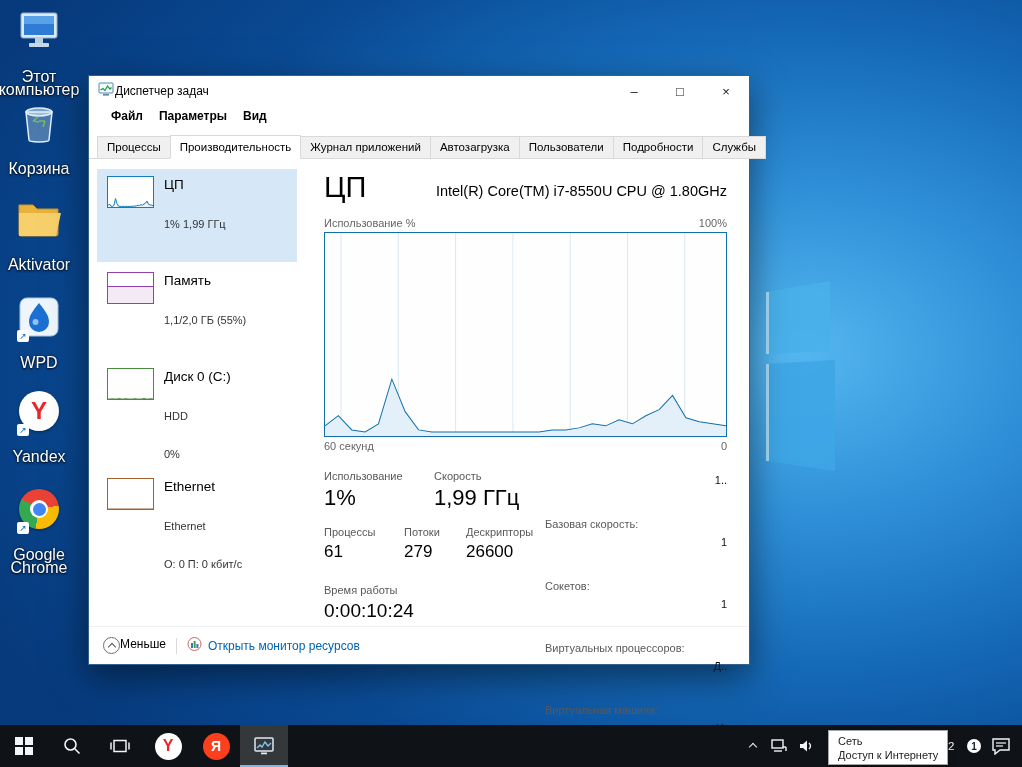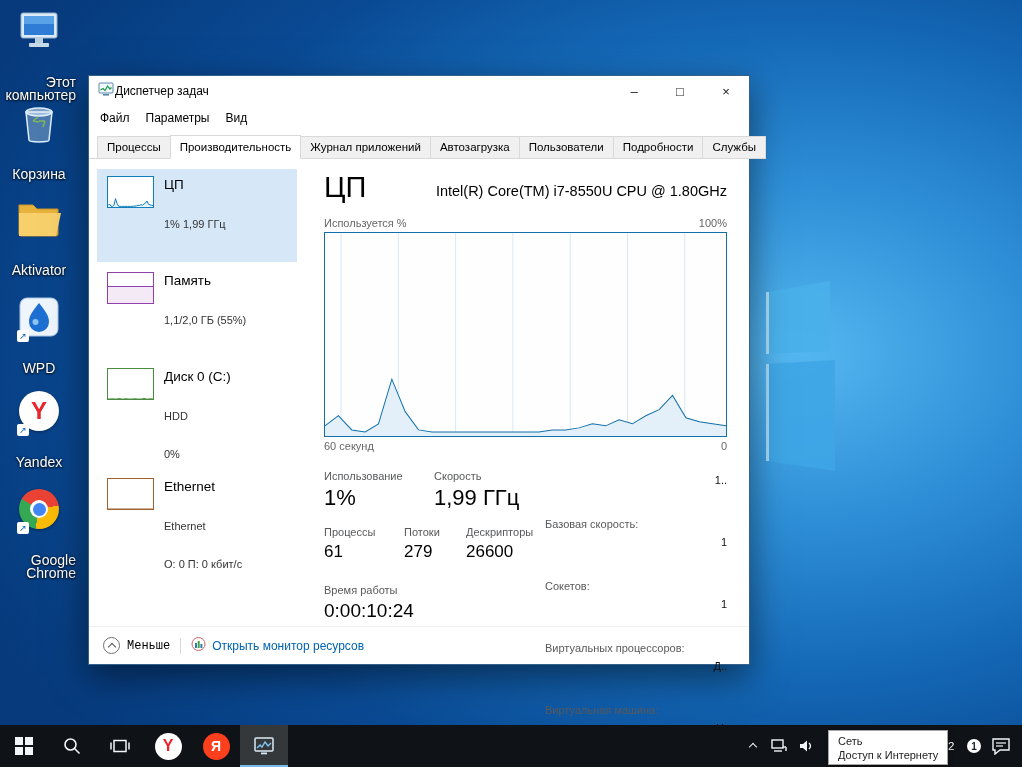--- a/index.html
+++ b/index.html
@@ -8,41 +8,41 @@
 
   .screen{ position:relative; width:1022px; height:767px; overflow:hidden;
     background:#063a7c;
     background-image:radial-gradient(900px 620px at 78% 46%, #55b7f0 0%, #2f90d8 26%, #1468b6 52%, #0a4a94 74%, #063a7c 100%);
   }
   .wallpaper{ position:absolute; inset:0; pointer-events:none; }
 
   
   .desktop-icon{ position:absolute; left:2px; width:74px; display:flex; flex-direction:column; align-items:center; cursor:default; }
   .di-glyph{ height:46px; display:flex; align-items:center; justify-content:center; position:relative; }
-  .di-label{ margin-top:22px; font-size:14px; color:#fff; text-align:right; line-height:13px;
+  .di-label{ margin-top:16px; font-size:16px; color:#fff; text-align:center; line-height:13px;
     text-shadow:0 1px 2px rgba(0,0,0,.85), 0 0 3px rgba(0,0,0,.6); }
   .shortcut-badge{ position:absolute; left:-2px; bottom:-2px; width:12px; height:12px; background:#fff;
     border-radius:2px; font-size:9px; color:#1066c0; display:flex; align-items:center; justify-content:center; line-height:1; }
   .yandex-circle{ width:40px; height:40px; border-radius:50%; background:#fff; display:flex; align-items:center; justify-content:center;
     font-weight:bold; font-size:24px; color:#e8262c; box-shadow:0 1px 3px rgba(0,0,0,.4); }
   .chrome-ring{ width:40px; height:40px; border-radius:50%;
     background:conic-gradient(from -60deg, #ea4335 0deg 140deg, #fbbc05 140deg 250deg, #34a853 250deg 360deg);
     position:relative; box-shadow:0 1px 3px rgba(0,0,0,.4); }
   .chrome-ring .cw{ position:absolute; left:50%; top:50%; width:18px; height:18px; margin:-9px 0 0 -9px; border-radius:50%; background:#fff; }
   .chrome-ring .cb{ position:absolute; left:50%; top:50%; width:13px; height:13px; margin:-6.5px 0 0 -6.5px; border-radius:50%; background:#4285f4; }
 
   
   .tm-window{ position:absolute; left:88px; top:75px; width:662px; height:590px; background:#fff;
     border:1px solid #33618c; box-shadow:0 12px 34px rgba(0,0,0,.5); display:flex; flex-direction:column; }
   .titlebar{ height:30px; display:flex; align-items:center; padding-left:9px; gap:1px; background:#fff; flex:0 0 auto; }
   .tm-title{ font-size:12px; color:#000; }
   .caption-buttons{ margin-left:auto; display:flex; height:100%; }
   .cap-btn{ width:46px; height:100%; display:flex; align-items:center; justify-content:center; font-size:13px; color:#1a1a1a; cursor:default; }
 
-  .menubar{ height:22px; display:flex; align-items:flex-end; padding-left:3px; flex:0 0 auto; }
+  .menubar{ height:22px; display:flex; align-items:flex-start; padding-left:14px; flex:0 0 auto;font-weight:bold; }
   .menu-item{ font-size:12px; color:#000; padding:3px 8px; }
 
   .tabstrip{ display:flex; align-items:flex-end; padding:7px 0 0 8px; border-bottom:1px solid #d9d9d9; flex:0 0 auto; }
   .tab{ font-size:11.5px; color:#000; padding:4px 9px 5px; background:#f0f0f0; border:1px solid #d9d9d9;
     margin-right:-1px; margin-bottom:-1px; white-space:nowrap; }
   .tab.active{ background:#fff; border-bottom-color:#fff; position:relative; z-index:2; padding-top:5px; }
 
   .tm-content{ flex:1 1 auto; display:flex; min-height:0; background:#fff; }
 
   .side-panel{ width:208px; padding:10px 0 0 8px; flex:0 0 auto; }
@@ -72,21 +72,21 @@
   .stat-value-md{ font-size:17px; font-weight:300; color:#000; margin-top:4px; }
   .uptime-block{ margin-top:22px; }
   .uptime-value{ font-size:19px; font-weight:300; color:#000; margin-top:4px; }
 
   .stats-right{ width:182px; flex:0 0 auto; padding-top:1px; }
   .detail-row{ display:flex; justify-content:space-between; font-size:11px; line-height:18px; }
   .detail-label{ color:#58595b;margin-top:44px; }
   .detail-value{ color:#111; }
 
   .tm-footer{ height:38px; flex:0 0 auto; display:flex; align-items:center; gap:10px; padding-left:14px; border-top:1px solid #f0f0f0; }
-  .less-button{ display:flex; align-items:center; gap:7px; cursor:default;font-family:Liberation Mono, monospace; }
+  .less-button{ display:flex; cursor:default; }
   .circle-chevron{ width:17px; height:17px; border:1px solid #707070; border-radius:50%; display:flex; align-items:center; justify-content:center; }
   .chev-up{ width:6px; height:6px; border-top:1.5px solid #555; border-left:1.5px solid #555; transform:rotate(45deg); margin-top:2px; }
   .less-label{ font-size:12px; color:#000; }
   .footer-sep{ width:1px; height:16px; background:#d9d9d9; }
   .resmon-link{ display:flex; align-items:center; gap:6px; cursor:pointer; }
   .resmon-label{ font-size:12px; color:#0063b1; }
 
   
   .taskbar{ position:absolute; left:0; bottom:0; width:1022px; height:42px; background:#0f1216; display:flex; align-items:stretch; z-index:20; }
   .tb-btn{ width:48px; display:flex; align-items:center; justify-content:center; cursor:default; }
@@ -283,21 +283,21 @@
       </div>
 
       <div class="main-panel">
 
         <div class="main-header">
           <div class="cpu-heading">ЦП</div>
           <div class="cpu-model">Intel(R) Core(TM) i7-8550U CPU @ 1.80GHz</div>
         </div>
 
         <div class="chart-labels">
-          <span>Используется %</span>
+          <span>Использование %</span>
           <span>100%</span>
         </div>
 
         <div class="chart-box" id="cpu-main-chart" style="border-color: rgb(17, 112, 170);">
             <svg viewBox="0 0 100 100" preserveAspectRatio="none" style="width:100%;height:100%;display:block">
               <line x1="4" y1="0" x2="4" y2="100" stroke="#d9e8f5" stroke-width="1" vector-effect="non-scaling-stroke"></line>
               <line x1="18.285714285714285" y1="0" x2="18.285714285714285" y2="100" stroke="#d9e8f5" stroke-width="1" vector-effect="non-scaling-stroke"></line>
               <line x1="32.57142857142857" y1="0" x2="32.57142857142857" y2="100" stroke="#d9e8f5" stroke-width="1" vector-effect="non-scaling-stroke"></line>
               <line x1="46.857142857142854" y1="0" x2="46.857142857142854" y2="100" stroke="#d9e8f5" stroke-width="1" vector-effect="non-scaling-stroke"></line>
               <line x1="61.142857142857146" y1="0" x2="61.142857142857146" y2="100" stroke="#d9e8f5" stroke-width="1" vector-effect="non-scaling-stroke"></line>

